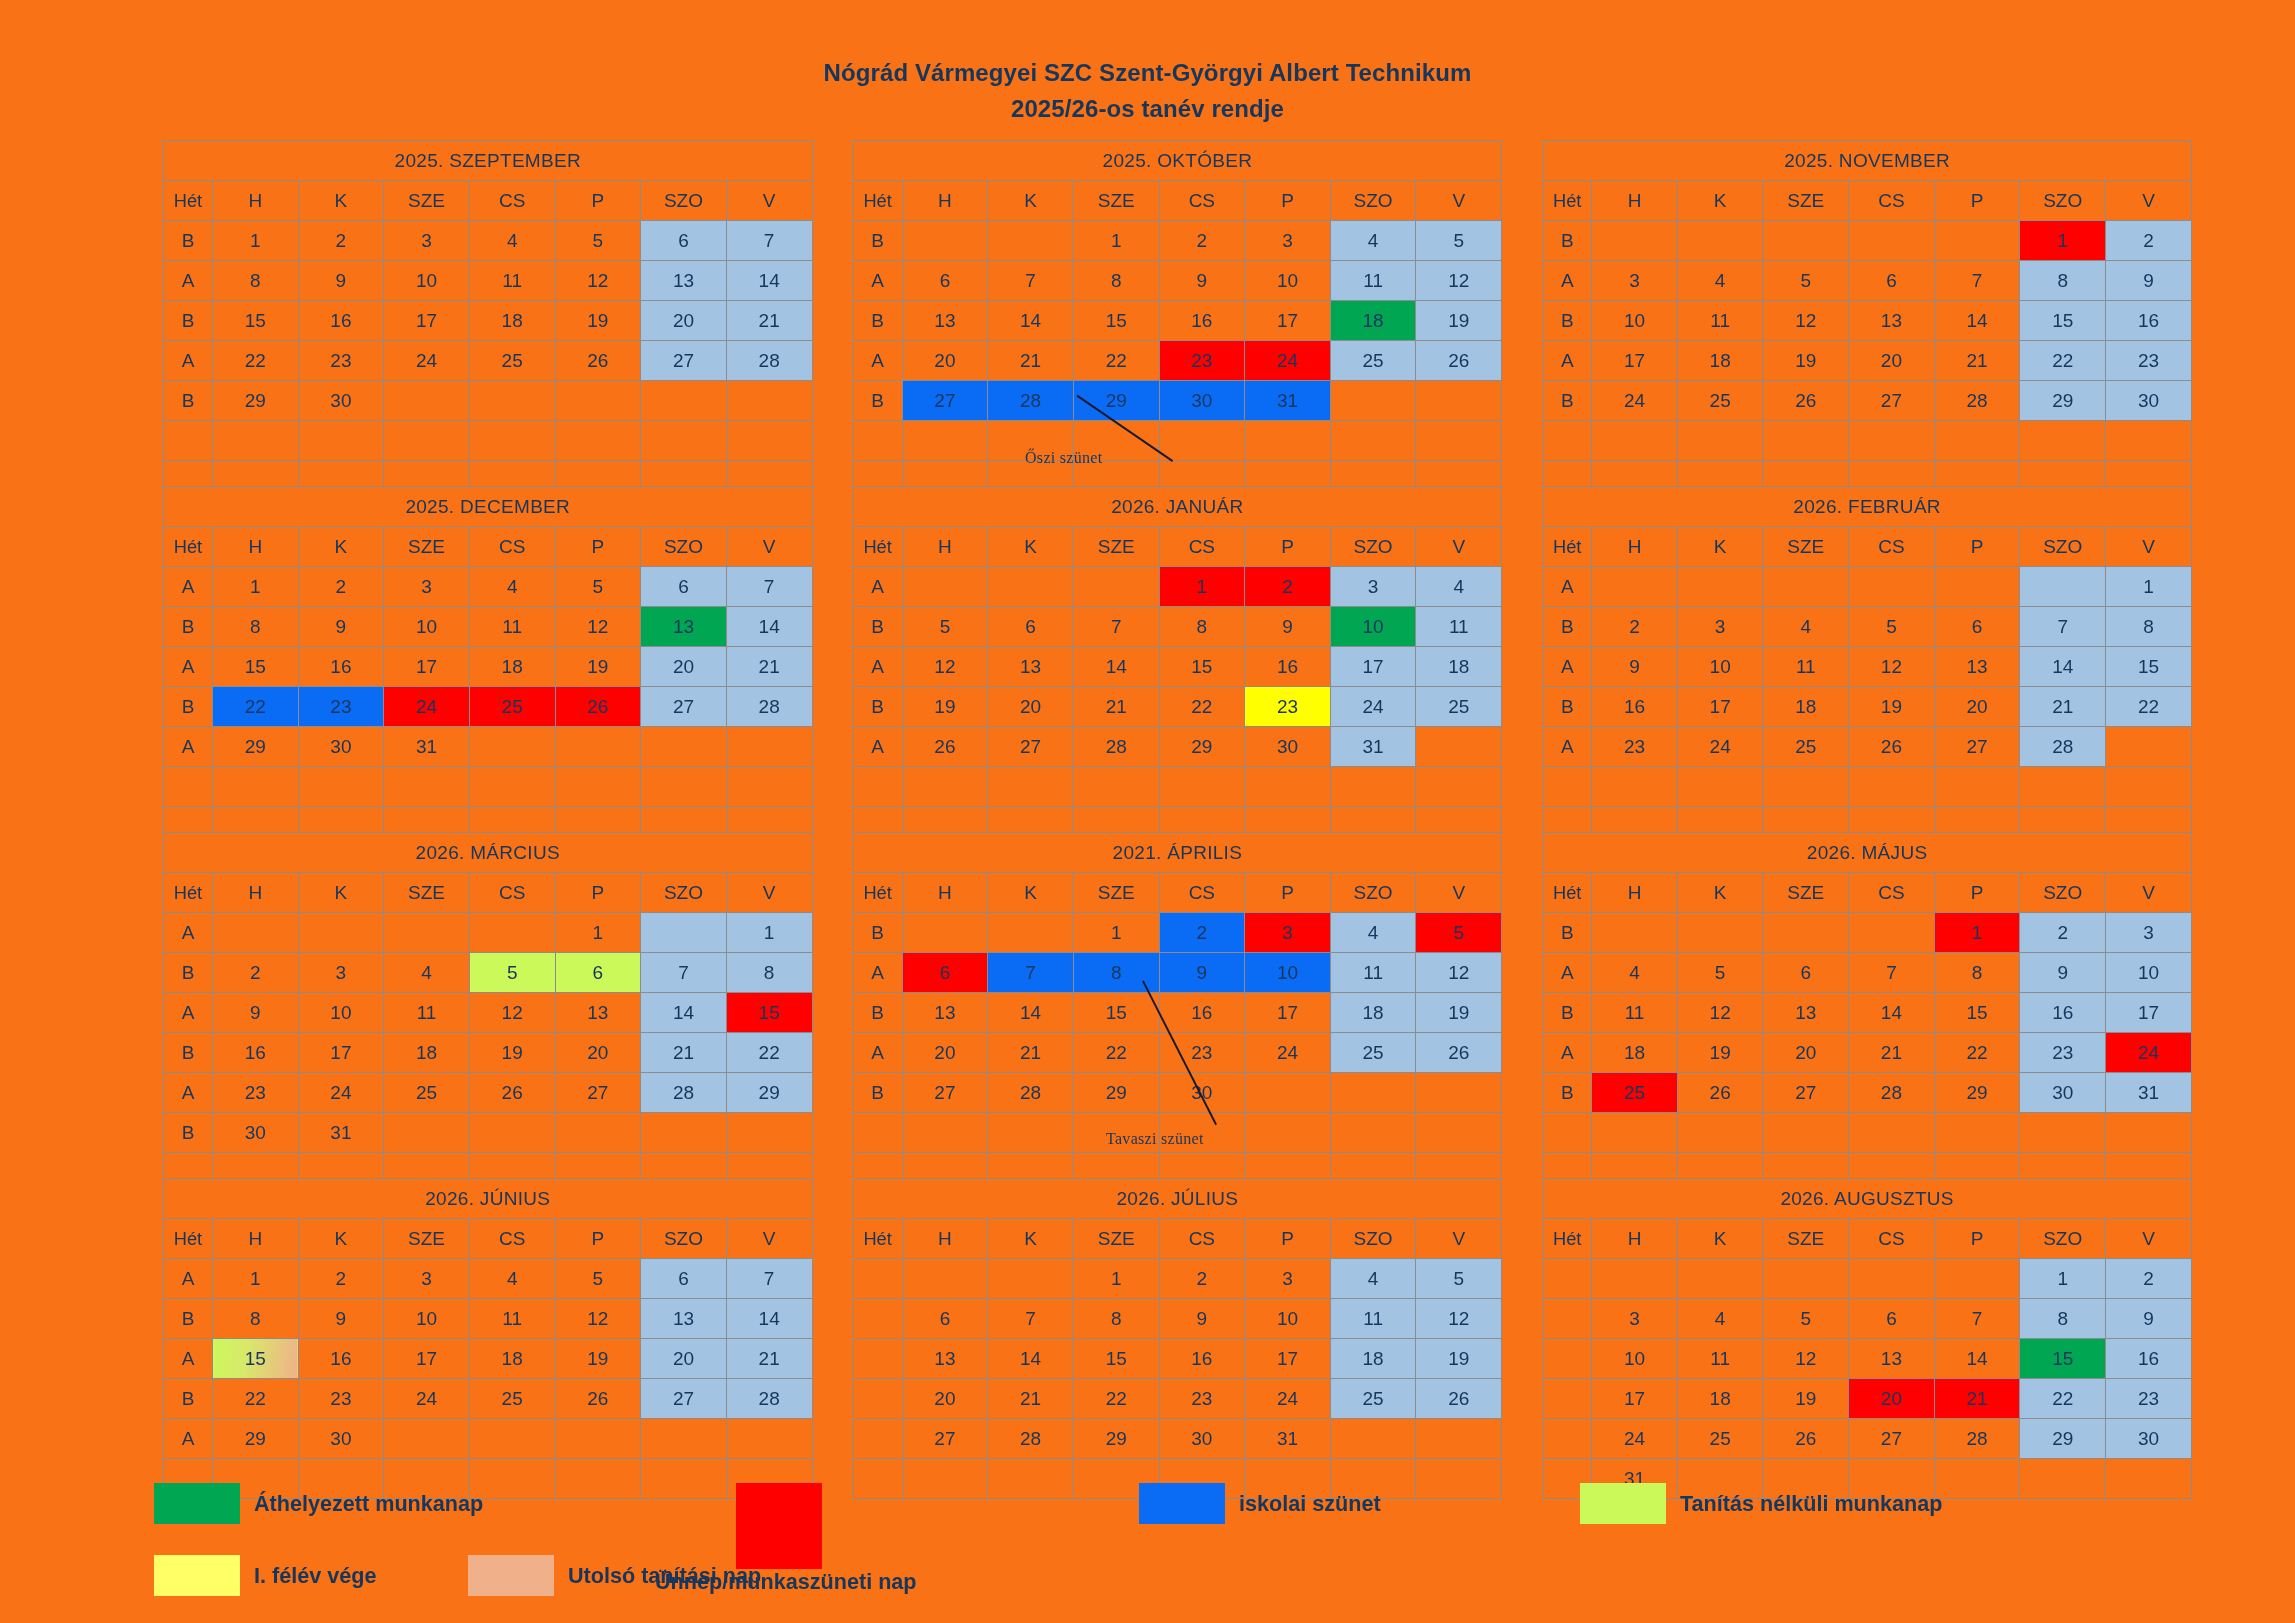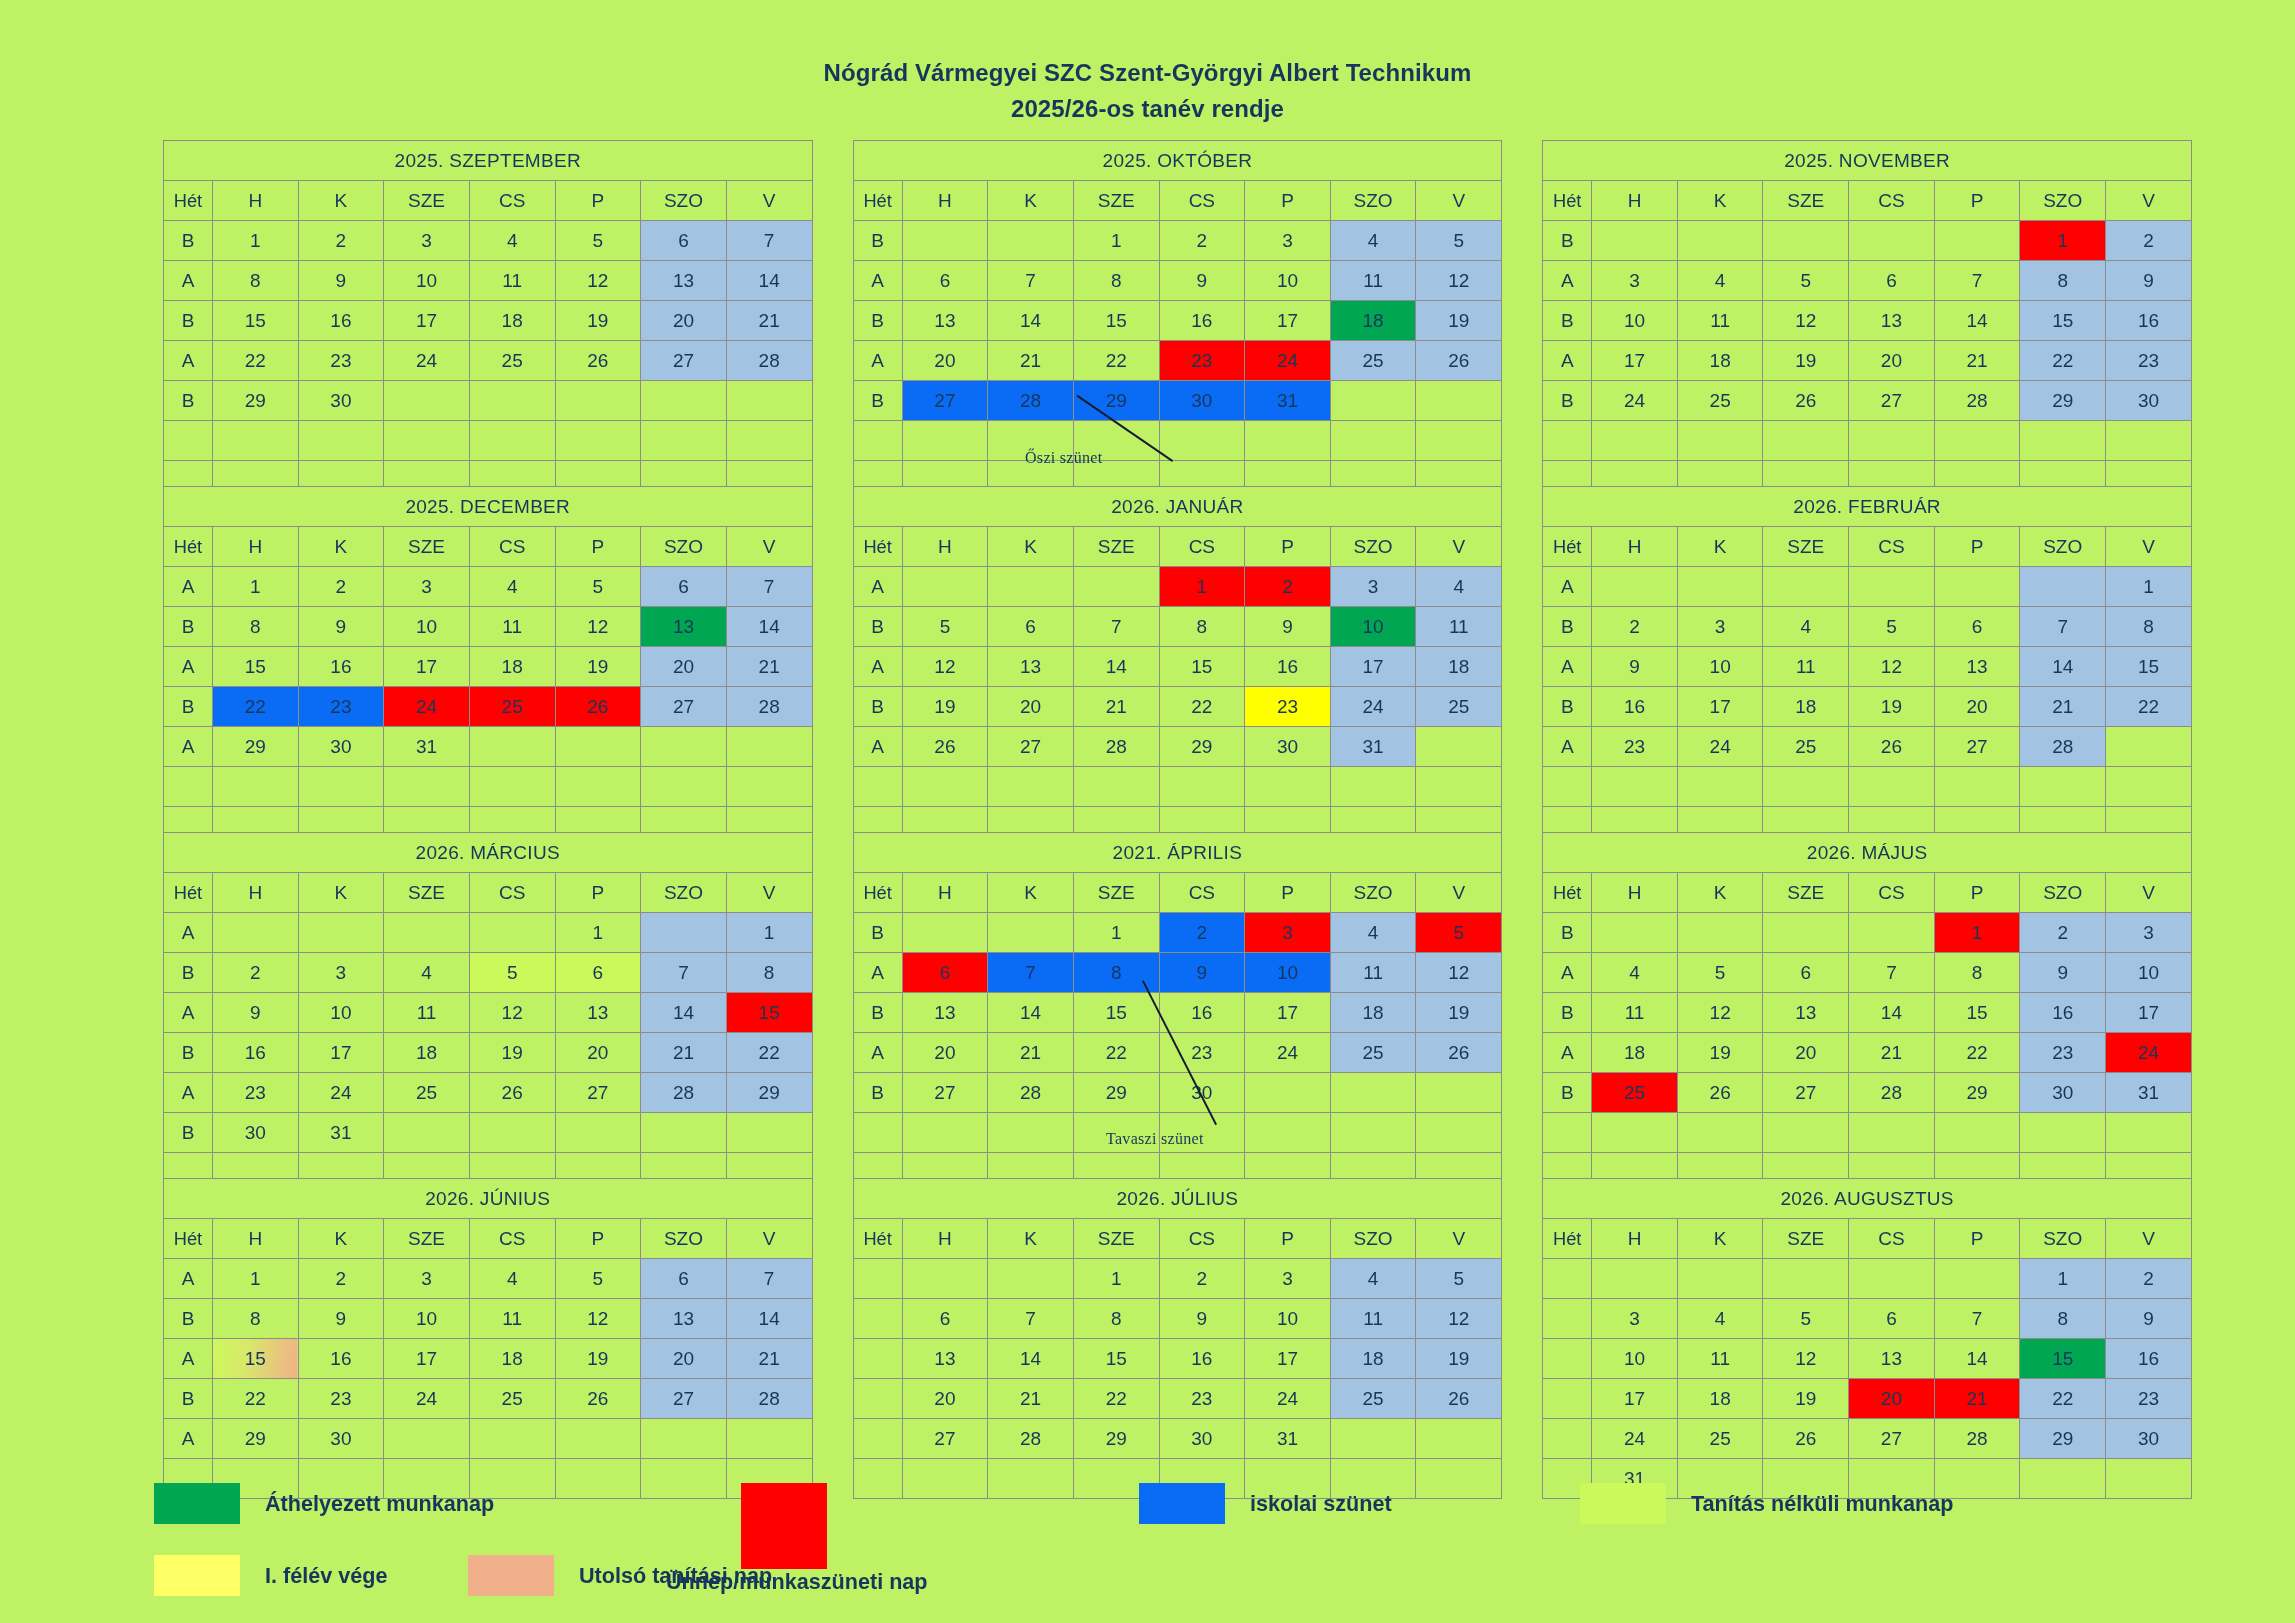--- a/index.html
+++ b/index.html
@@ -6,21 +6,21 @@
   * { box-sizing: border-box; }
   html, body {
     margin: 0; padding: 0;
     width: 2295px; height: 1623px;
     background: #ffffff;
     font-family: "Liberation Sans", sans-serif;
   }
   #page {
     position: relative;
     width: 2295px; height: 1623px;
-    background: #bef264;
+    background: #f97316;
     overflow: hidden;
     padding-left: 40px;
   }
 
   
   .titleblock {
     position: absolute;
     left: 0; top: 55px;
     width: 2295px;
     text-align: center;
@@ -127,21 +127,21 @@
     display: flex;
     align-items: center;
     height: 41px;
   }
   .swatch {
     width: 86px;
     height: 41px;
     flex: 0 0 86px;
   }
   .legtext {
-    margin-left: 25px;
+    margin-left: 14px;
     color: #16365c;
     font-weight: bold;
     font-size: 21.6px;
     white-space: nowrap;
   }
   .sw-green  { background: #00a651; }
   .sw-red    { background: #ff0000; }
   .sw-blue   { background: #0a6cf5; }
   .sw-lime   { background: #ccf95a; }
   .sw-yellow { background: #ffff66; }

